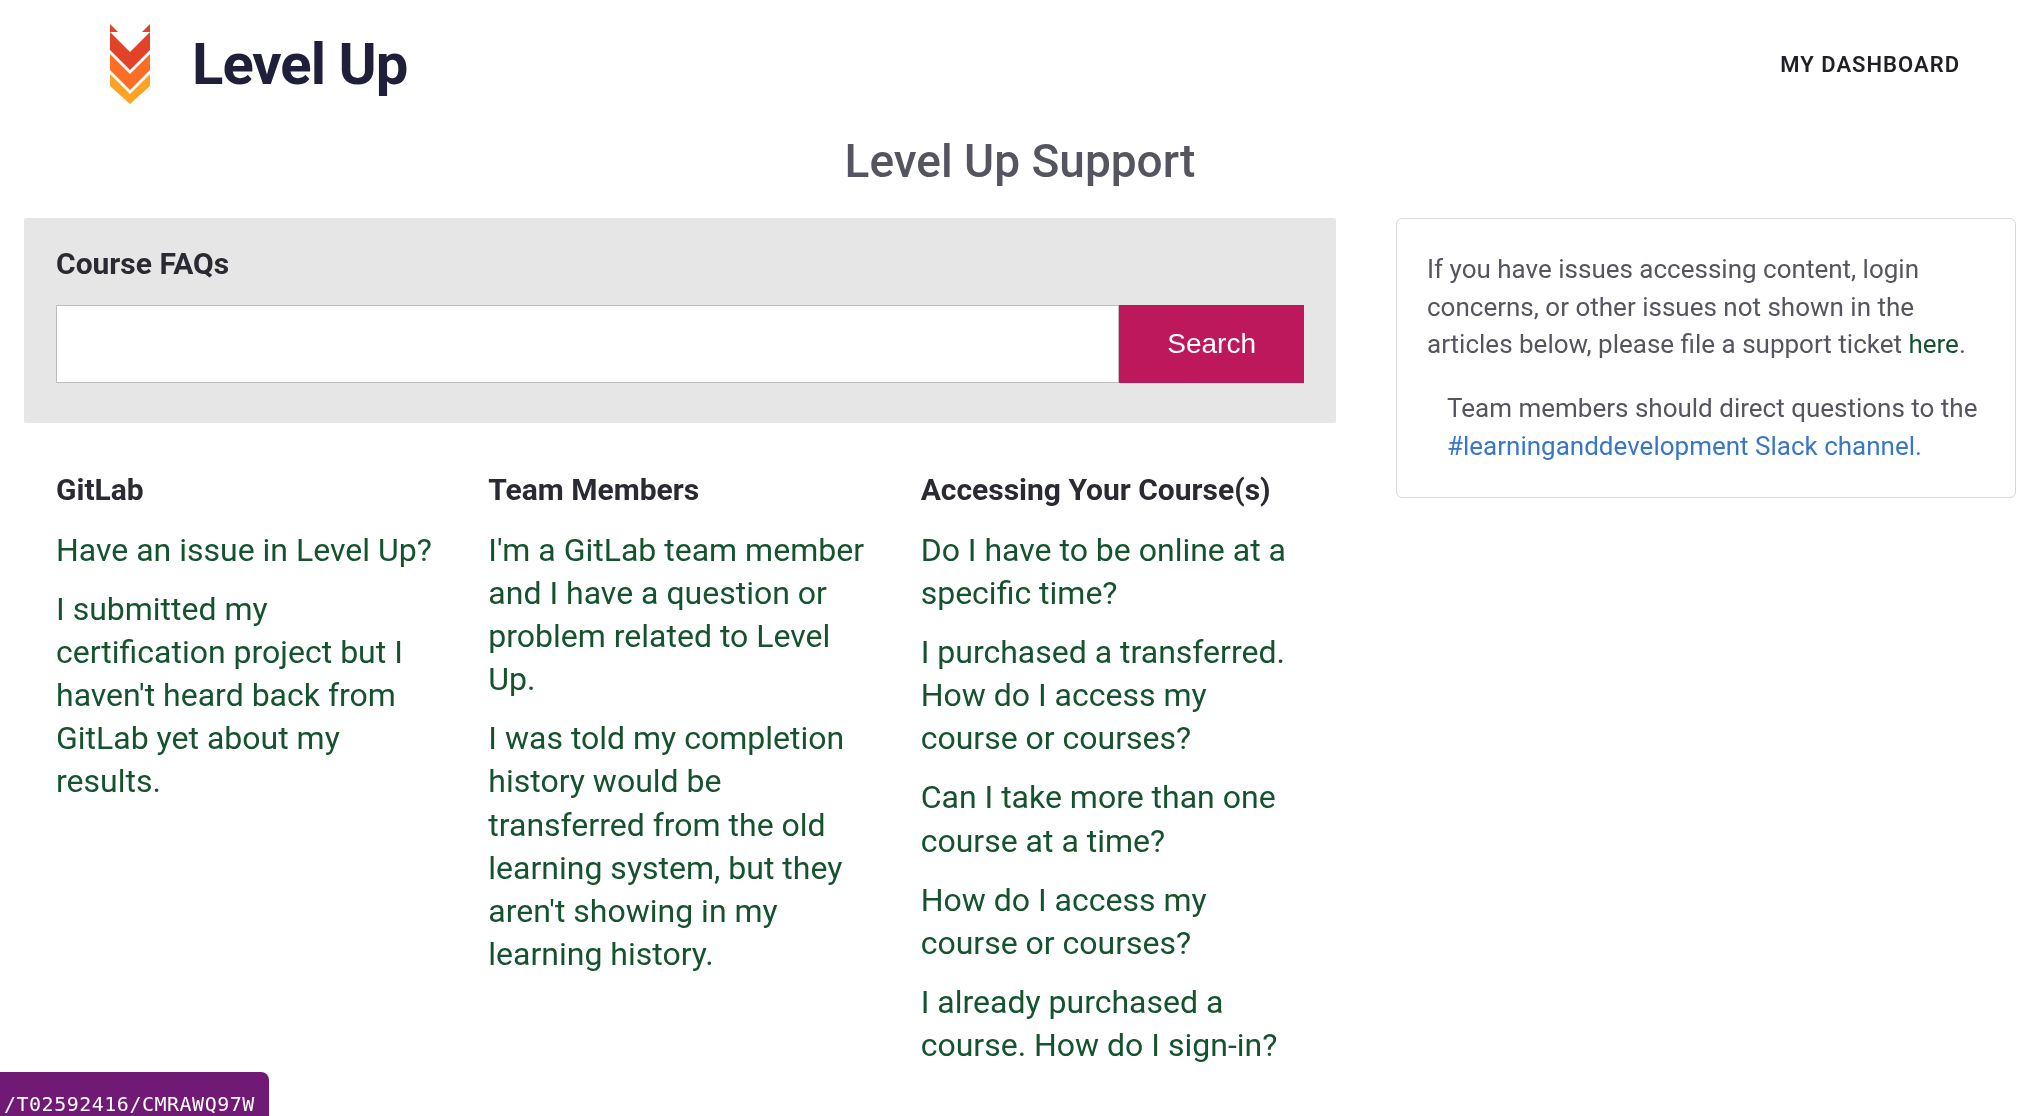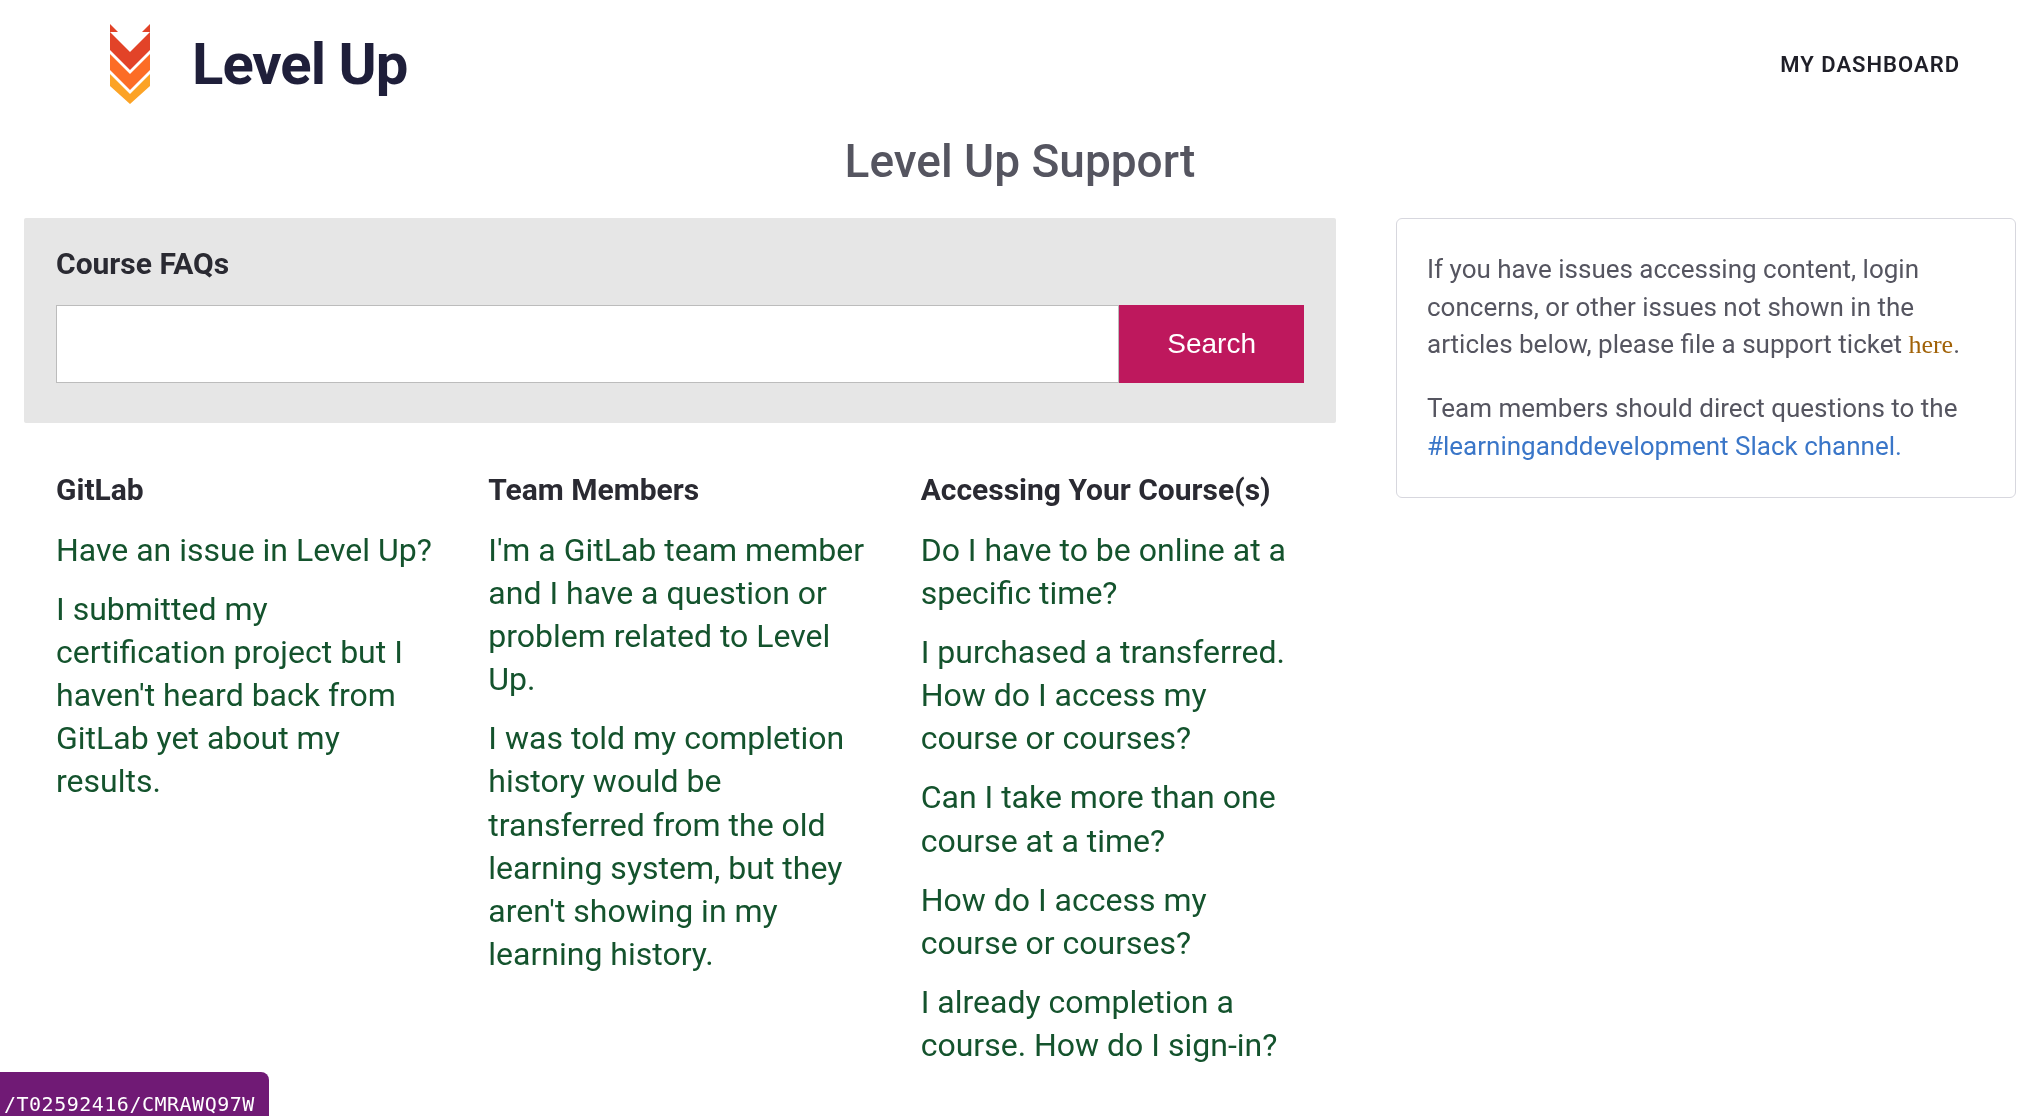--- a/index.html
+++ b/index.html
@@ -126,25 +126,25 @@
       padding: 32px 30px;
       font-size: 26px;
       line-height: 1.45;
       color: #555560;
     }
     .notice-box p {
       margin-bottom: 26px;
     }
     .notice-box p:last-child {
       margin-bottom: 0;
+      margin-left: 20px;
     }
     .notice-here {
-      color: #a16207;
-      cursor: pointer;
-      font-family: Liberation Serif, serif;
+      color: #14532d;
+      cursor: pointer;
     }
     .notice-slack {
       color: #3a76c8;
       cursor: pointer;
     }
     .status-bar-frag {
       position: fixed;
       bottom: 0;
       left: 0;
       background: #701a75;
@@ -198,21 +198,21 @@
         <div class="faq-heading">Team Members</div>
         <a class="faq-link">I'm a GitLab team member and I have a question or problem related to Level Up.</a>
         <a class="faq-link">I was told my completion history would be transferred from the old learning system, but they aren't showing in my learning history.</a>
       </div>
       <div class="faq-col">
         <div class="faq-heading">Accessing Your Course(s)</div>
         <a class="faq-link">Do I have to be online at a specific time?</a>
         <a class="faq-link">I purchased a transferred. How do I access my course or courses?</a>
         <a class="faq-link">Can I take more than one course at a time?</a>
         <a class="faq-link">How do I access my course or courses?</a>
-        <a class="faq-link">I already completion a course. How do I sign-in?</a>
+        <a class="faq-link">I already purchased a course. How do I sign-in?</a>
       </div>
     </div>
 
   </div>
 
   <div class="side-col">
     <div class="notice-box">
       <p>
         <span>If you have issues accessing content, login concerns, or other issues not shown in the articles below, please file a support ticket </span><span class="notice-here">here</span><span>.</span>
       </p>

